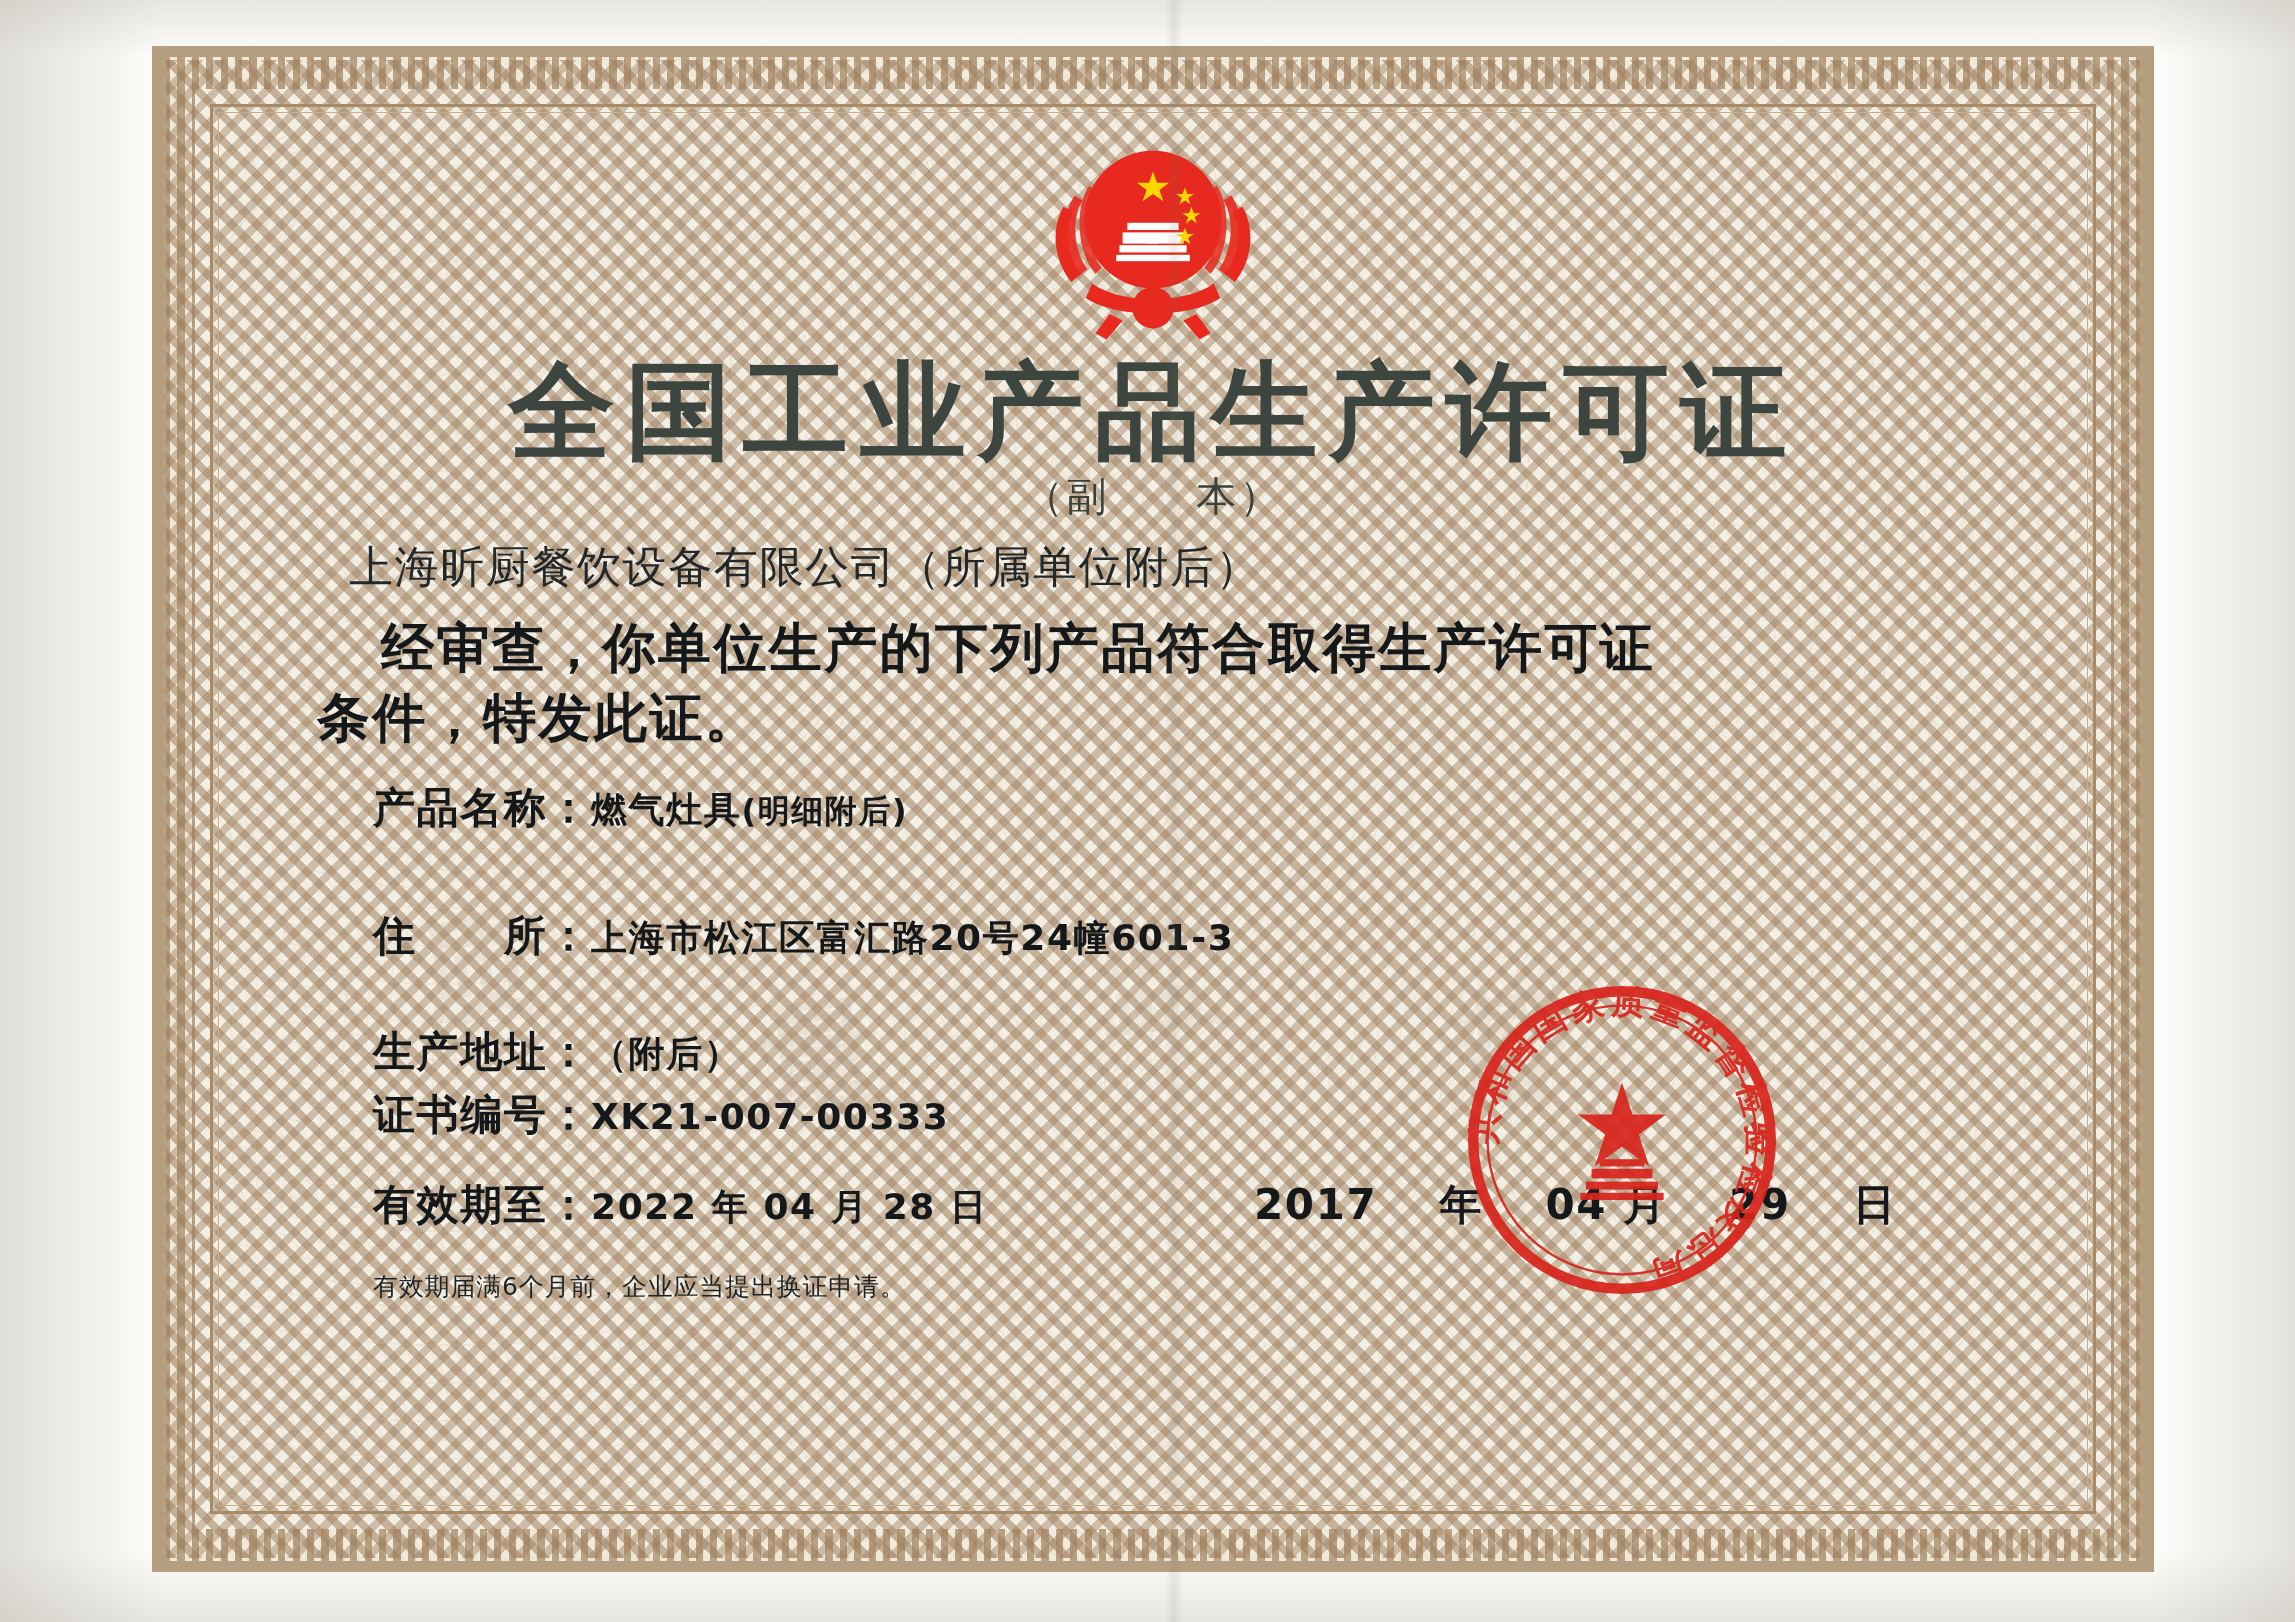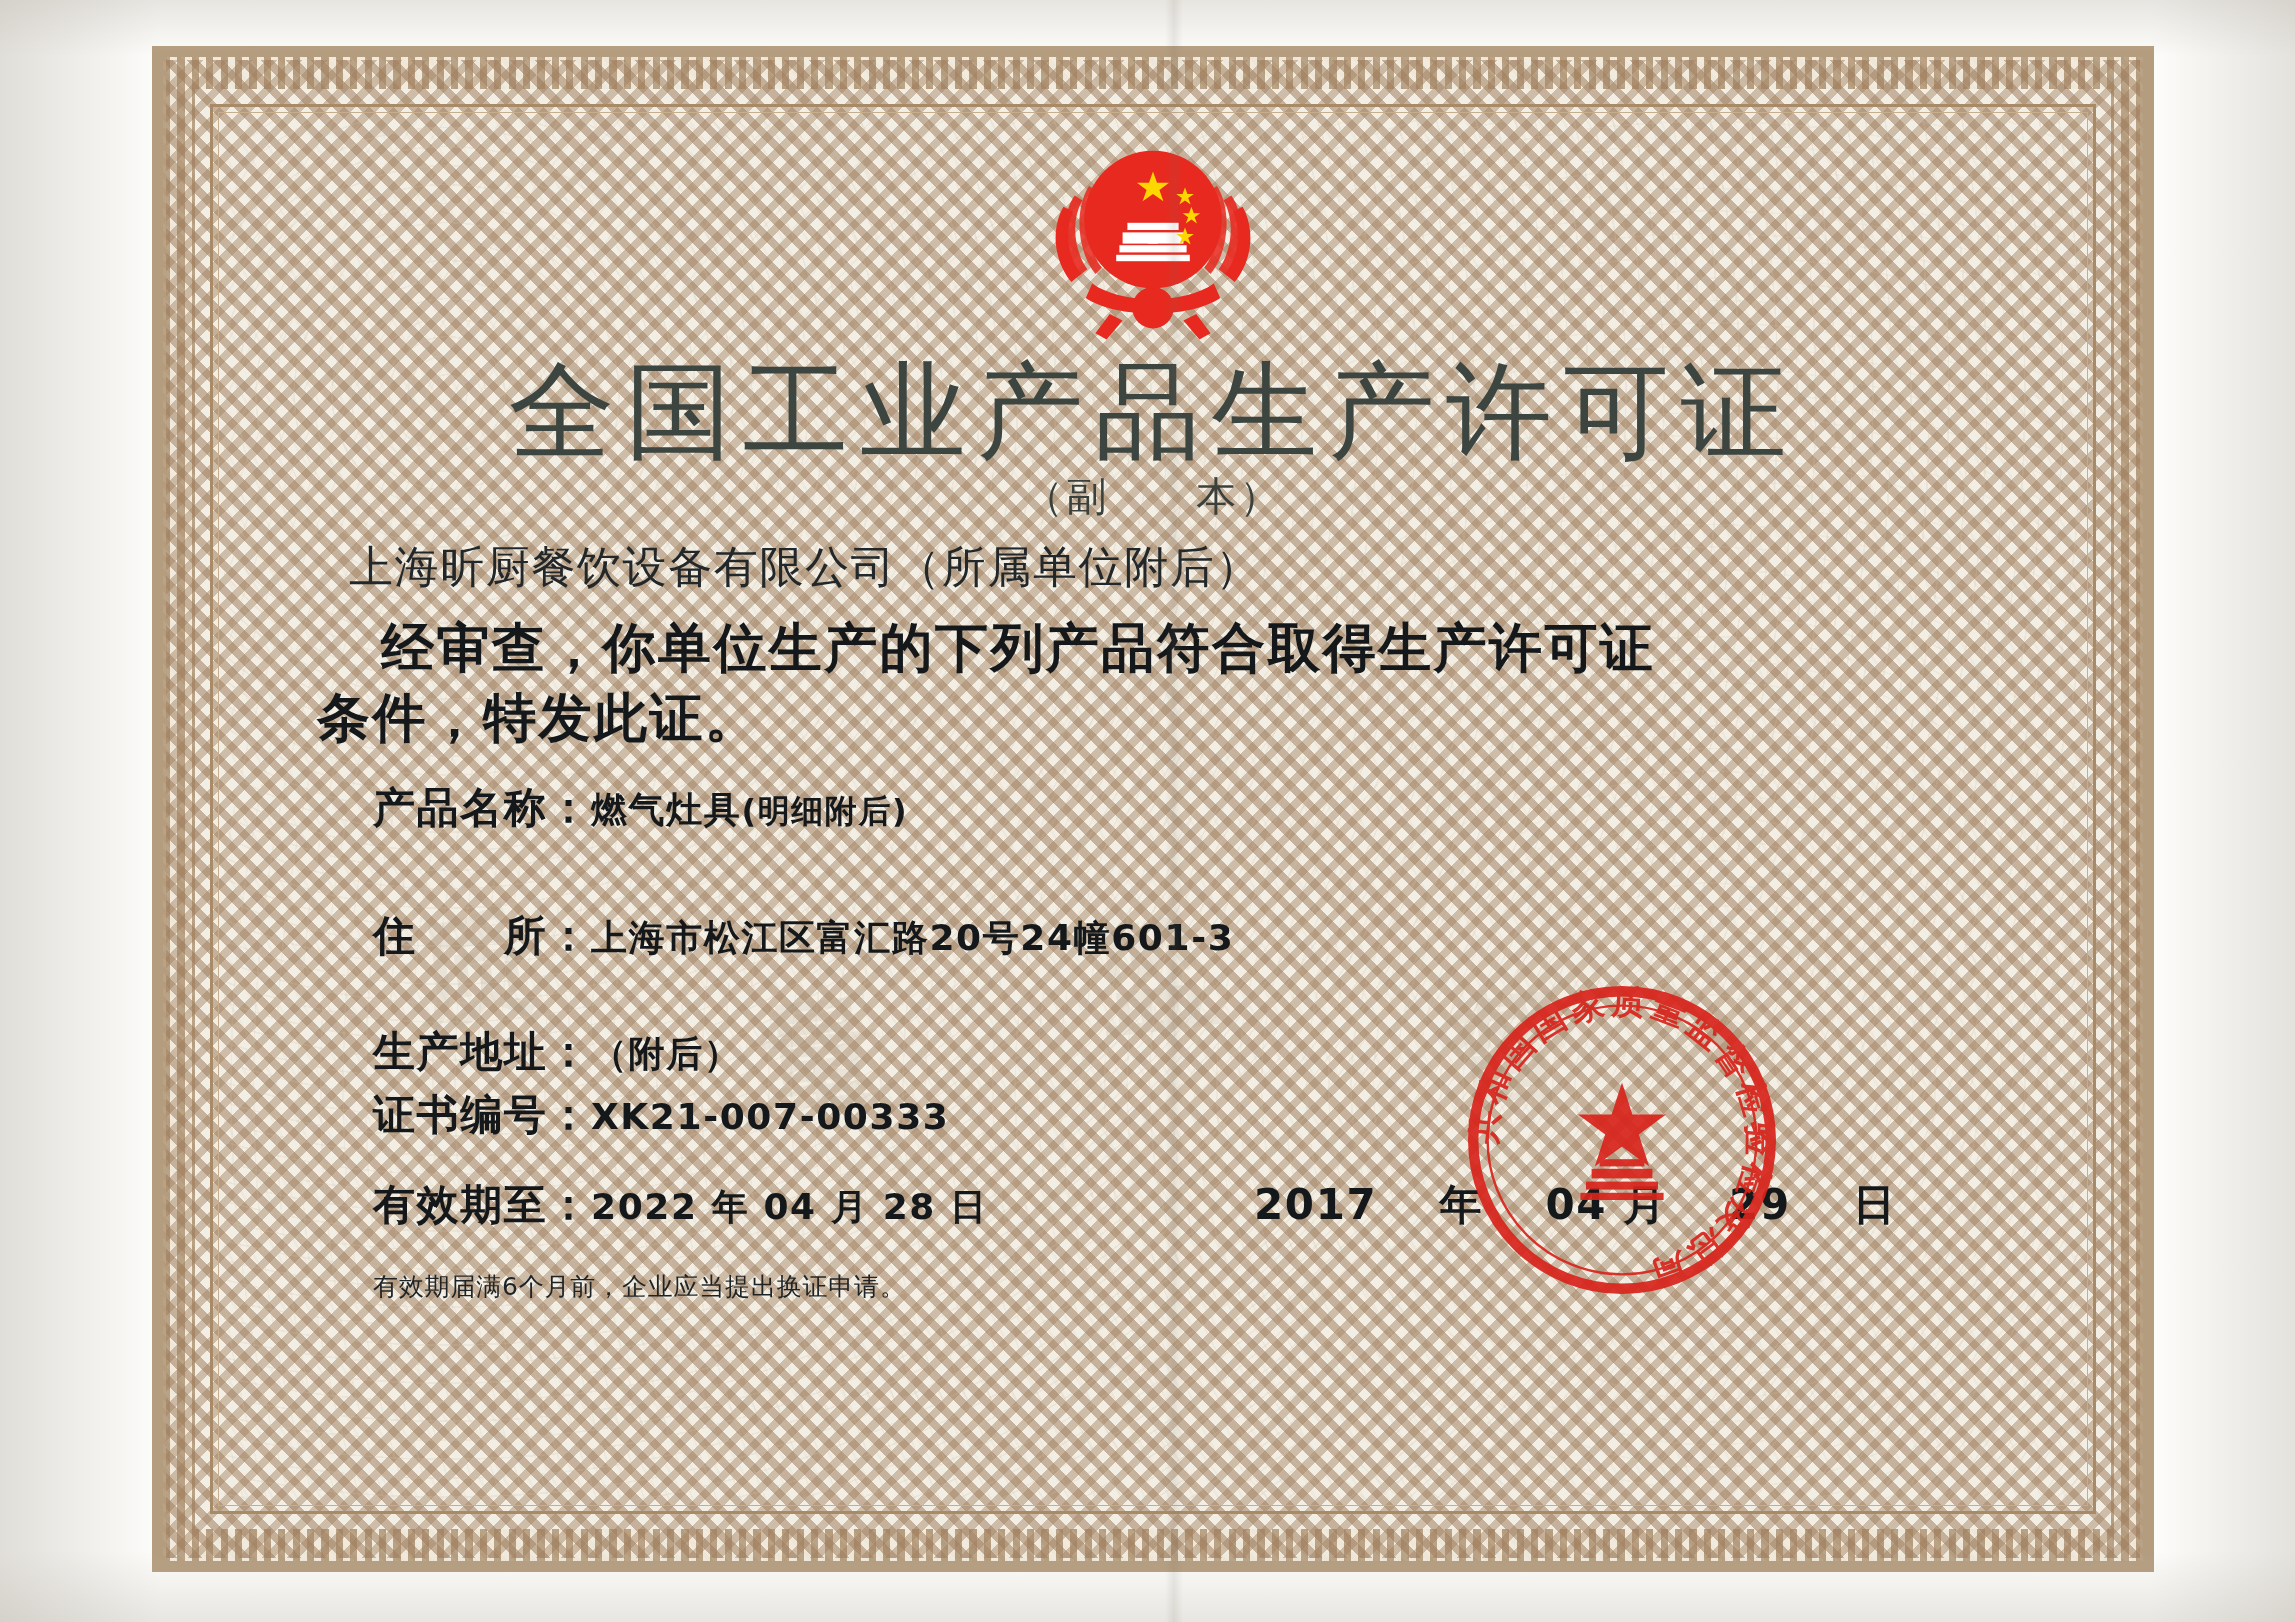--- a/index.html
+++ b/index.html
@@ -166,21 +166,21 @@
   }
 
   
   .main-title {
     position: absolute;
     top: 218px;
     left: 0;
     right: 0;
     text-align: center;
     font-family: "DejaVu Sans", "Liberation Sans", sans-serif;
-    font-weight: normal;
+    font-weight: bold;
     font-size: 106px;
     letter-spacing: 11.2px;
     color: #3d4540;
     white-space: nowrap;
   }
   .sub-title {
     position: absolute;
     top: 346px;
     left: 0;
     right: 0;

